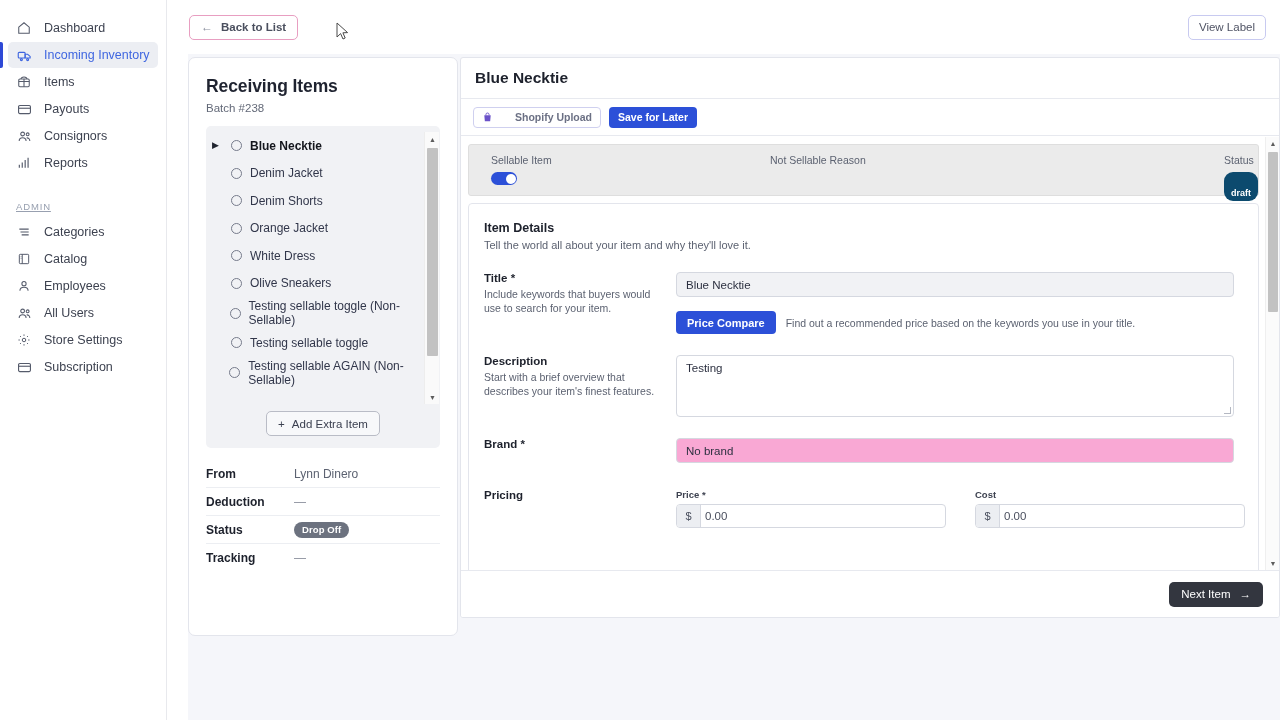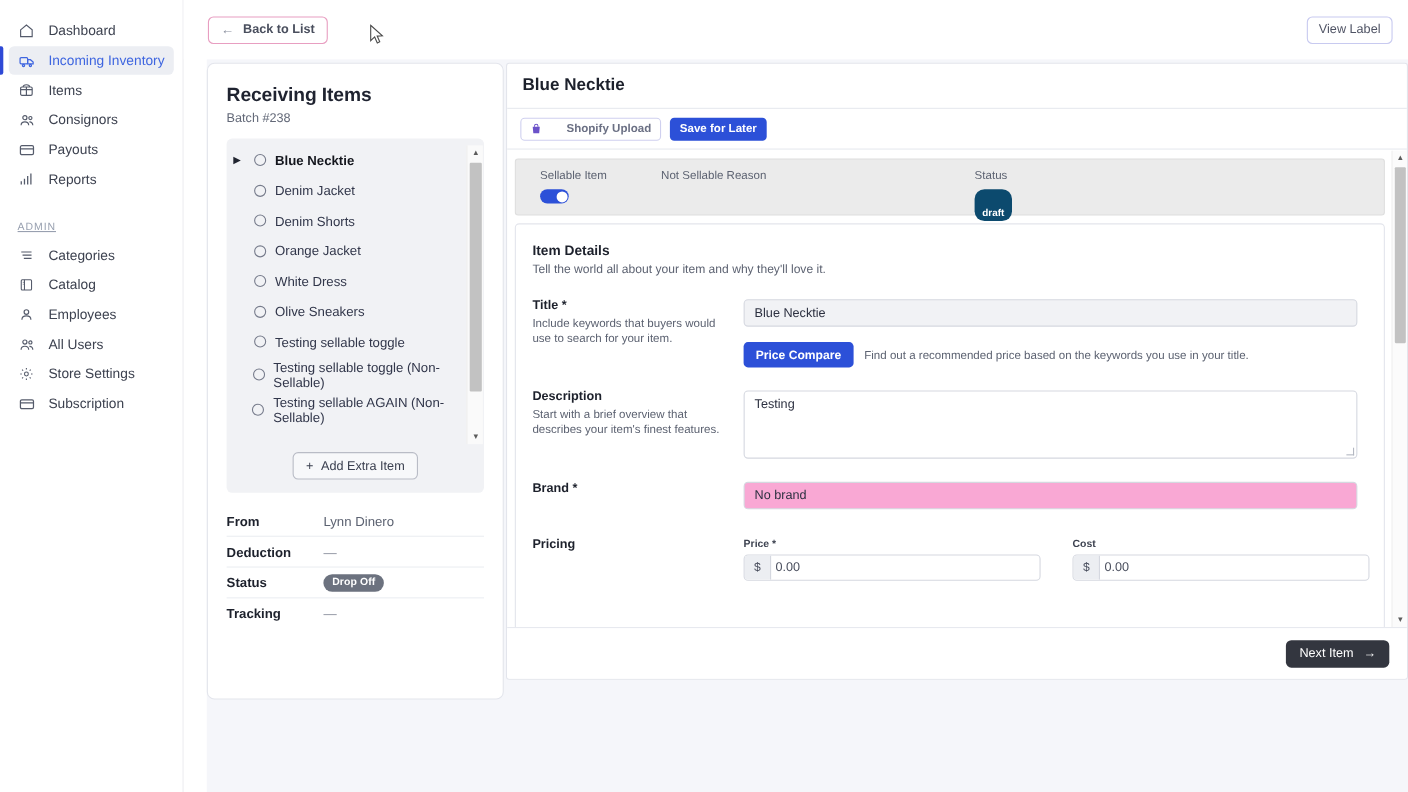--- a/index.html
+++ b/index.html
@@ -270,20 +270,21 @@
     padding: 8px 20px 0 7px;
   }
   .status-strip {
     margin: 0 0 0 0;
     background: #ebebeb;
     border: 1px solid #dedede;
     border-radius: 3px;
     height: 52px;
     display: flex; align-items: flex-start;
     padding: 9px 0 0 22px;
+    justify-content: space-between;
   }
   .ss-col { display: flex; flex-direction: column; gap: 6px; }
   .ss-col.c1 { width: 110px; }
   .ss-col.c2 { width: 285px; }
   .ss-label { font-size: 10.5px; color: #5c6271; }
   .toggle {
     width: 26px; height: 13px;
     background: #2c50d8;
     border-radius: 8px;
     position: relative;
@@ -464,38 +465,38 @@
         <svg width="14" height="14" viewBox="0 0 24 24" fill="none" stroke="currentColor" stroke-width="1.8">
             <rect x="3" y="7" width="18" height="13" rx="2"></rect>
             <path d="M3 11h18M12 7v13M7 7c0-2 2-3.5 5-3.5S17 5 17 7"></path>
           </svg>
       </span>
       <span>Items</span>
     </div>
 
     <div class="nav-item">
       <span class="ico">
+        <svg width="15" height="15" viewBox="0 0 24 24" fill="none" stroke="currentColor" stroke-width="1.8">
+            <rect x="2.5" y="5.5" width="19" height="13" rx="2"></rect>
+            <path d="M2.5 10h19"></path>
+          </svg>
+      </span>
+      <span>Payouts</span>
+    </div>
+
+    <div class="nav-item">
+      <span class="ico">
         <svg width="15" height="15" viewBox="0 0 24 24" fill="none" stroke="currentColor" stroke-width="1.7">
             <circle cx="9" cy="8" r="3"></circle>
             <path d="M3.5 19c0-3 2.5-5 5.5-5s5.5 2 5.5 5"></path>
             <circle cx="17" cy="8.5" r="2.3"></circle>
             <path d="M15.5 14.2c2.8-.3 5 1.7 5 4.8"></path>
           </svg>
       </span>
       <span>Consignors</span>
-    </div>
-
-    <div class="nav-item">
-      <span class="ico">
-        <svg width="15" height="15" viewBox="0 0 24 24" fill="none" stroke="currentColor" stroke-width="1.8">
-            <rect x="2.5" y="5.5" width="19" height="13" rx="2"></rect>
-            <path d="M2.5 10h19"></path>
-          </svg>
-      </span>
-      <span>Payouts</span>
     </div>
 
     <div class="nav-item">
       <span class="ico">
         <svg width="14" height="14" viewBox="0 0 24 24" fill="none" stroke="currentColor" stroke-width="2">
             <path d="M4 20v-5M9 20v-9M14 20v-13M19 20v-17"></path>
           </svg>
       </span>
       <span>Reports</span>
     </div>
@@ -612,26 +613,26 @@
               <span class="label">White Dress</span>
             </div>
             <div class="item-row">
               <span class="caret"></span>
               <span class="radio"></span>
               <span class="label">Olive Sneakers</span>
             </div>
             <div class="item-row">
               <span class="caret"></span>
               <span class="radio"></span>
-              <span class="label">Testing sellable toggle</span>
+              <span class="label">Testing sellable toggle (Non-Sellable)</span>
             </div>
             <div class="item-row">
               <span class="caret"></span>
               <span class="radio"></span>
-              <span class="label">Testing sellable toggle (Non-Sellable)</span>
+              <span class="label">Testing sellable toggle</span>
             </div>
             <div class="item-row">
               <span class="caret"></span>
               <span class="radio"></span>
               <span class="label">Testing sellable AGAIN (Non-Sellable)</span>
             </div>
 
             <div class="vsb" style="top:0;bottom:0;height:272px;">
               <div class="arrow">▲</div>
               <div class="thumb" style="top:16px;height:208px;"></div>

